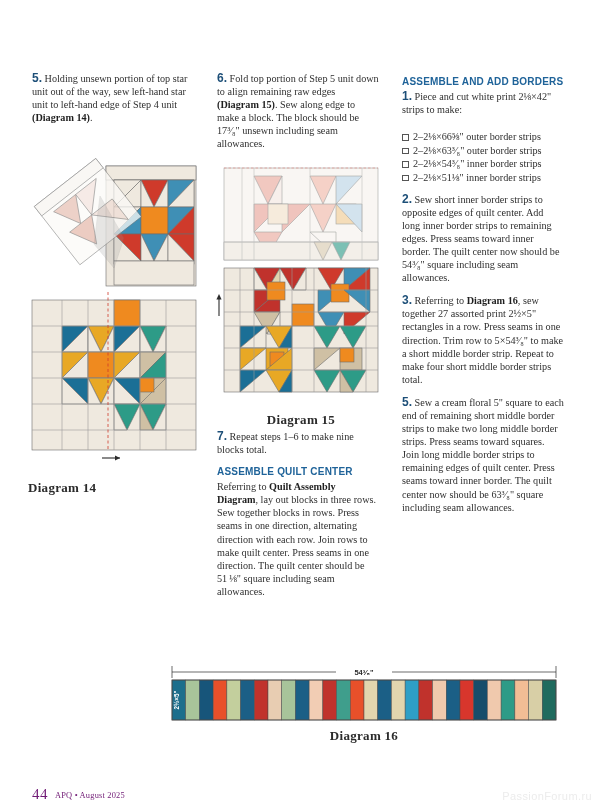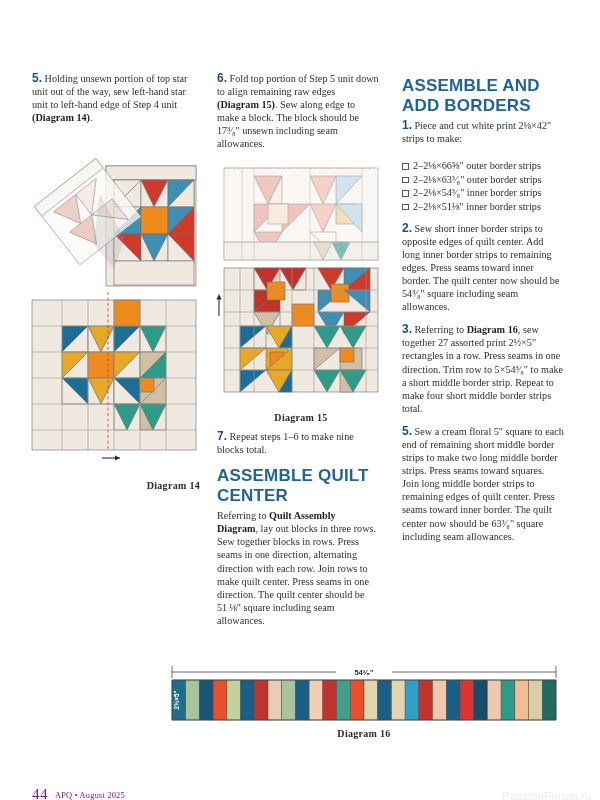--- a/index.html
+++ b/index.html
@@ -31,40 +31,40 @@
     font-family:"Liberation Sans",sans-serif;
     font-weight:bold;
     font-size:12px;
     color:#1d4f78;
     letter-spacing:0px;
   }
   b.bold{font-weight:bold;color:#1f1f1f;}
   h2.sect{
     margin:4px 0 3px 0;
     font-family:"Liberation Sans",sans-serif;
-    font-size:17px;
+    font-size:10px;
     font-weight:bold;
     letter-spacing:.2px;
     color:#1f6399;
     text-transform:uppercase;
   }
   ul.cutlist{margin:0 0 8px 0;padding:0;list-style:none;}
   ul.cutlist li{
     font-size:10.2px;line-height:13.6px;color:#2f2f2f;
     padding-left:11px;position:relative;
   }
   ul.cutlist li:before{
     content:"";position:absolute;left:0;top:4px;
     width:4.5px;height:4.5px;border:1px solid #555;background:#fff;
   }
 
   
   .caption{
     font-family:"Liberation Serif",serif;
-    font-size:10px;font-weight:bold;color:#2b2b2b;
+    font-size:13px;font-weight:bold;color:#2b2b2b;
     text-align:center;letter-spacing:.3px;
   }
 
   
   .diagram{position:absolute;}
   #diagram14{left:28px;top:128px;width:172px;height:360px;}
   #diagram15{left:218px;top:152px;width:166px;height:258px;}
   #diagram16wrap{left:168px;top:652px;width:392px;height:78px;}
 
   svg{display:block;overflow:visible;}
@@ -75,21 +75,21 @@
     font-family:Liberation Serif, serif;
     color:#701a75;
   }
   .folio{font-size:15px;letter-spacing:.5px;vertical-align:-1px;}
   .foliotxt{font-size:8.4px;margin-left:7px;letter-spacing:.2px;}
   .watermark{
     position:absolute;right:8px;top:778px;
     font-family:"Liberation Sans",sans-serif;
     font-size:11px;color:#ececec;letter-spacing:.4px;
   }
-  .arrowcap{text-align:right;}
+  .arrowcap{text-align:left;}
 </style>
 </head>
 <body>
 
 <div class="page">
 
   <div class="col" id="col1">
     <p class="body"><span class="stepnum">5.</span><span> Holding unsewn portion of top star unit out of the way, sew left-hand star unit to left-hand edge of Step 4 unit </span><b class="bold">(Diagram 14)</b><span>.</span></p>
   </div>
 

